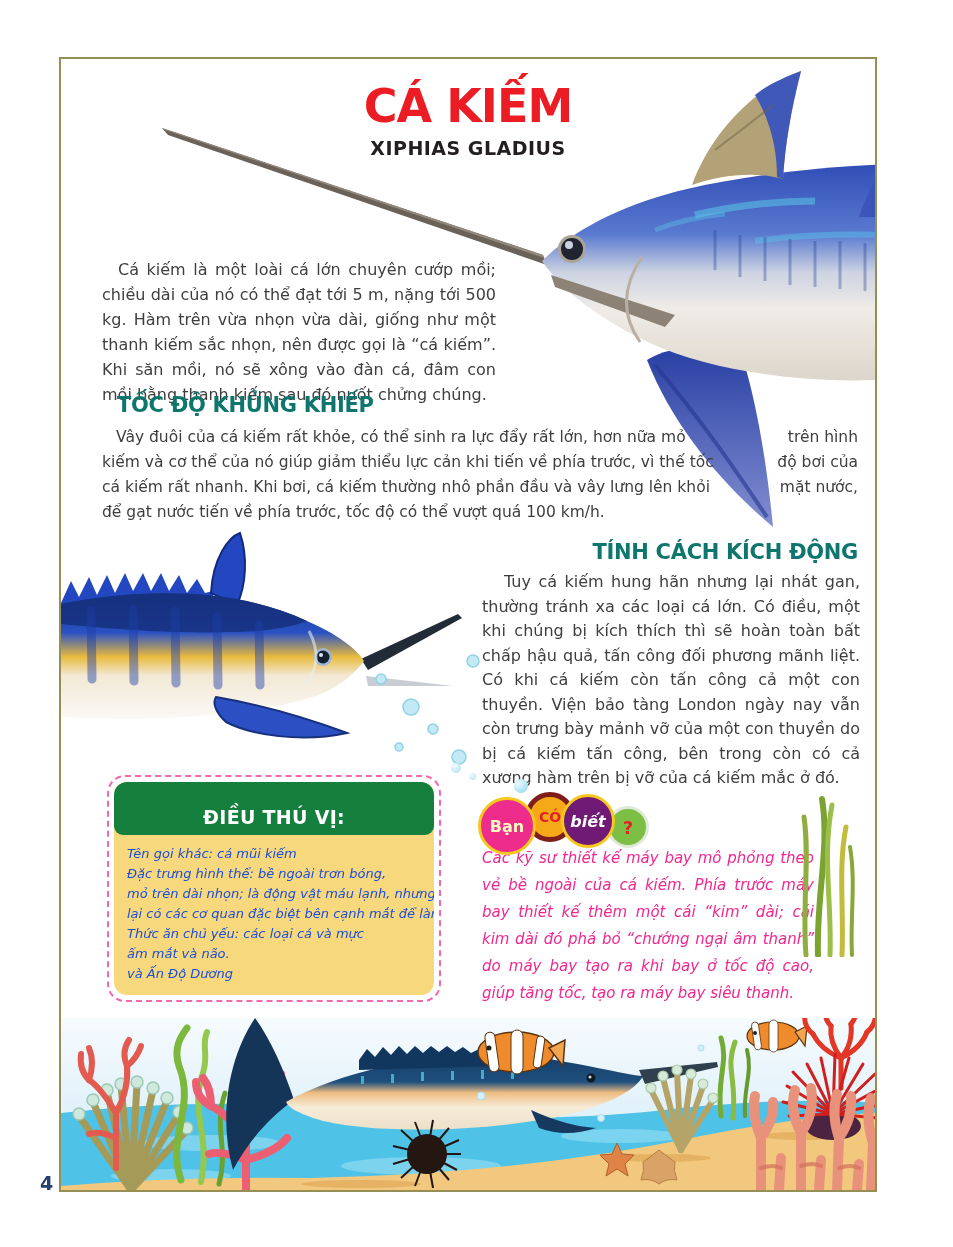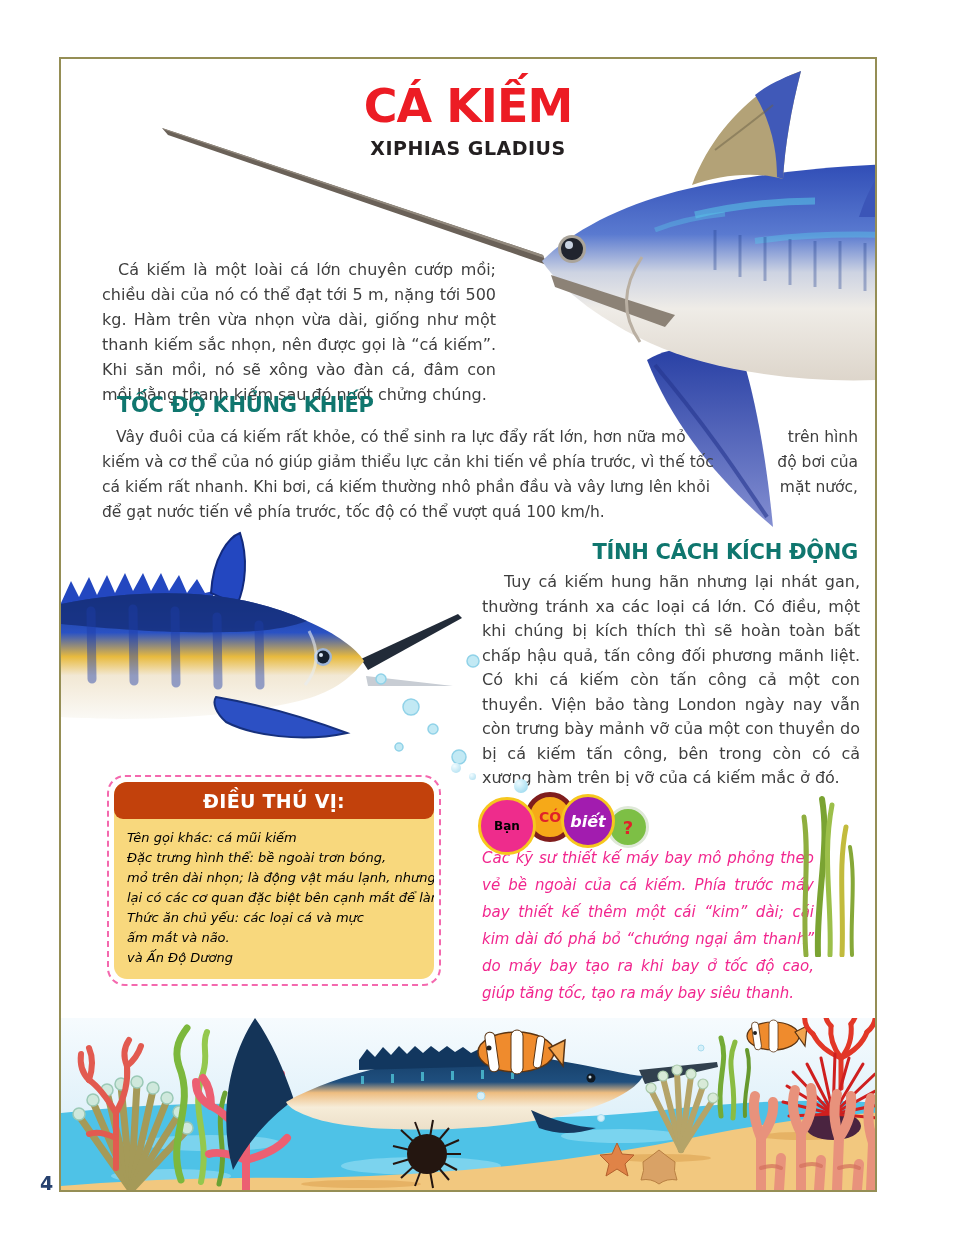--- a/index.html
+++ b/index.html
@@ -39,30 +39,30 @@
   .temper{
     position:absolute;left:421px;top:511px;width:378px;
     font-size:16px;line-height:24.5px;text-align:justify;text-indent:22px;
   }
   .funbox{
     position:absolute;left:46px;top:716px;width:334px;box-sizing:border-box;
     border:2px dashed #f468ae;border-radius:18px;padding:5px;background:#fff;
   }
   .funbox .inner{border-radius:13px;overflow:hidden;background:#f8d87d;}
   .funhead{
-    background:#c2410c;color:#fff;font-weight:800;font-size:19px;text-align:center;
-    padding:8px 0 7px 0;border-radius:11px 11px 9px 9px;letter-spacing:.3px;
-  }
-  .funbody{padding:9px 8px 11px 13px;font-style:italic;font-size:13px;line-height:20px;color:#000000;}
+    background:#15803d;color:#fff;font-weight:800;font-size:19px;text-align:center;
+    padding:24px 0 7px 0;border-radius:11px 11px 9px 9px;letter-spacing:.3px;
+  }
+  .funbody{padding:9px 8px 11px 13px;font-style:italic;font-size:13px;line-height:20px;color:#1d4ed8;}
   .funbody div{white-space:nowrap;}
   .badge{position:absolute;left:417px;top:726px;width:190px;height:64px;}
   .bc{position:absolute;border-radius:50%;display:flex;align-items:center;justify-content:center;font-weight:800;}
-  .bc1{left:0;top:12px;width:52px;height:52px;background:#ee2c8c;border:3px solid #f6c71e;color:#000000;font-size:12px;z-index:4;}
+  .bc1{left:0;top:12px;width:52px;height:52px;background:#ee2c8c;border:3px solid #f6c71e;color:#fef9c3;font-size:16px;z-index:4;}
   .bc2{left:47px;top:7px;width:40px;height:40px;background:#f6a918;border:5px solid #7f1d1d;color:#e02329;font-size:14px;z-index:1;}
-  .bc3{left:83px;top:9px;width:48px;height:48px;background:#a21caf;border:3px solid #f6c71e;color:#fff;font-size:16px;font-style:italic;z-index:3;}
+  .bc3{left:83px;top:9px;width:48px;height:48px;background:#701a75;border:3px solid #f6c71e;color:#fff;font-size:16px;font-style:italic;z-index:3;}
   .bc4{left:129px;top:21px;width:36px;height:36px;background:#7dbf45;border:3px solid #dfe8d8;color:#e02329;font-size:18px;z-index:2;}
   .badge-bubble{position:absolute;left:36px;top:-6px;width:14px;height:14px;border-radius:50%;
     background:radial-gradient(circle at 35% 30%,#eafaff,#8fd4ec);z-index:5;}
   .know{
     position:absolute;left:421px;top:786px;width:332px;
     font-style:italic;font-size:15px;line-height:27px;color:#f1268e;text-align:justify;
   }
   .bubble{position:absolute;border-radius:50%;background:radial-gradient(circle at 35% 30%,#f2fcff,#a8dcef);}
   .scene{position:absolute;left:0;bottom:0;width:830px;height:172px;}
   .pagenum{position:absolute;left:40px;top:1172px;font-size:19px;font-weight:bold;color:#25406e;}

